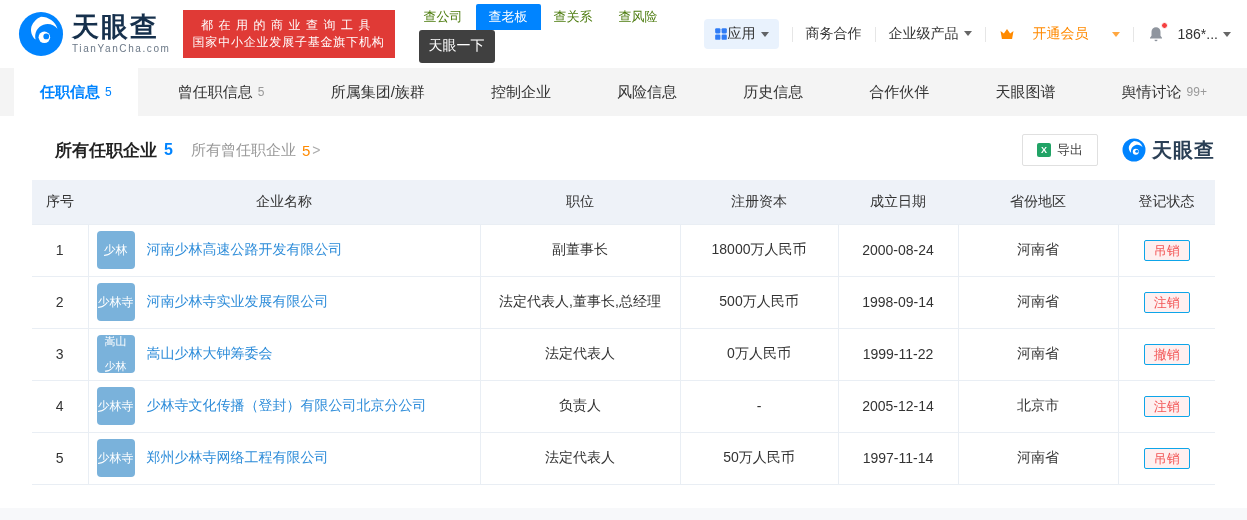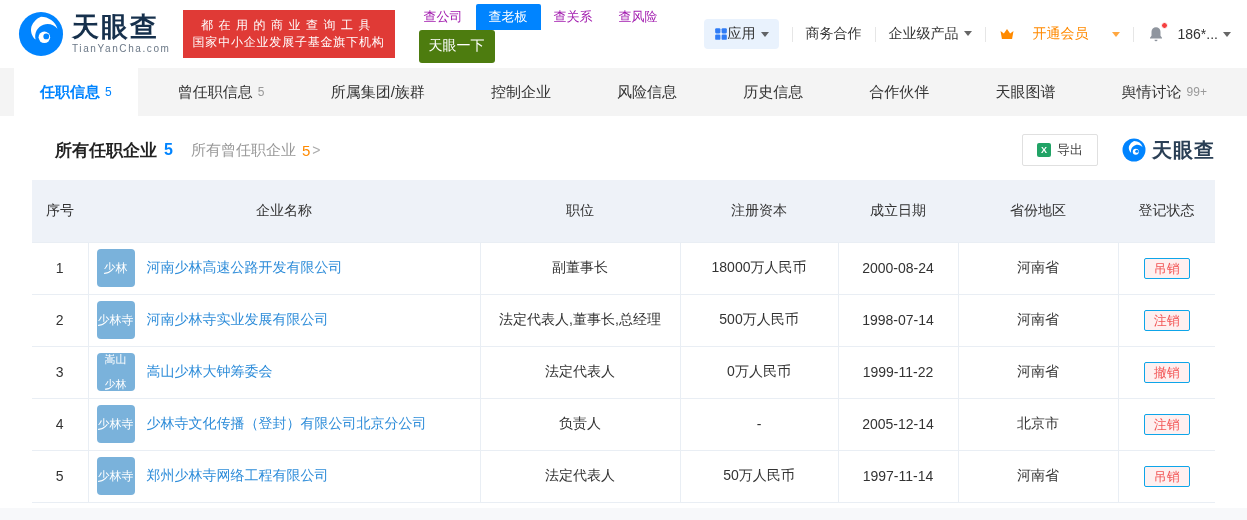--- a/index.html
+++ b/index.html
@@ -14,27 +14,27 @@
   .topbar { height:68px; display:flex; align-items:center; padding:0 16px 0 18px; background:#fff; }
   .logo { display:flex; align-items:center; gap:8px; cursor:pointer; }
   .logo-text { display:flex; flex-direction:column; line-height:1; }
   .logo-title { font-size:27px; font-weight:bold; color:#16304c; letter-spacing:2px; }
   .logo-sub { font-size:10px; color:#6b7887; letter-spacing:1.6px; margin-top:3px; }
   .banner { background:#e03a36; color:#fff; font-size:12px; line-height:17px; padding:7px 10px; margin-left:12px; text-align:center; }
   .banner-l1 { letter-spacing:5.5px; }
   .banner-l2 { letter-spacing:0.8px; }
   .search-area { margin-left:16px; display:flex; flex-direction:column; }
   .search-tabs { display:flex; align-items:flex-end; height:24px; }
-  .search-tab { font-size:13px; color:#a21caf; padding:4px 13px; cursor:pointer; }
+  .search-tab { font-size:13px; color:#4d7c0f; padding:4px 13px; cursor:pointer; }
   .search-tab.active { background:#0084ff; color:#fff; border-radius:2px 2px 0 0; }
   .search-row { display:flex; align-items:center; }
   .search-box { position:relative; }
   .search-box input { width:312px; height:31px; border:1px solid #d5dce4; padding:0 32px 0 10px; font-size:14px; color:#333; outline:none; font-family:inherit; }
   .clear-ic { position:absolute; right:9px; top:50%; transform:translateY(-50%); width:16px; height:16px; background:#c7ccd4; border-radius:50%; color:#fff; font-size:11px; line-height:16px; text-align:center; cursor:pointer; }
-  .search-btn { margin-left:8px; width:76px; height:33px; background:#4d7c0f; color:#fff; border:none; border-radius:3px; font-size:14px; cursor:pointer; font-family:inherit; }
+  .search-btn { margin-left:8px; width:76px; height:33px; background:#404040; color:#fff; border:none; border-radius:3px; font-size:14px; cursor:pointer; font-family:inherit; }
   
   .top-menu { margin-left:auto; display:flex; align-items:center; gap:13px; font-size:14px; color:#333; white-space:nowrap; }
   .caret { display:inline-block; width:0; height:0; border-left:4px solid transparent; border-right:4px solid transparent; border-top:5px solid currentColor; margin-left:5px; vertical-align:2px; opacity:.75; }
   .apps-chip { display:flex; align-items:center; gap:0; background:#e9f2fd; border-radius:4px; padding:6px 10px; cursor:pointer; }
   .menu-divider { width:1px; height:15px; background:#e6e6e6; }
   .menu-link { color:#333; text-decoration:none; cursor:pointer; }
   .vip { color:#ff8a00; display:flex; align-items:center; gap:18px; cursor:pointer; }
   .bell-wrap { position:relative; cursor:pointer; display:flex; }
   .bell-dot { position:absolute; top:-3px; right:-3px; width:7px; height:7px; background:#f53f3f; border-radius:50%; border:1px solid #fff; }
   .phone { color:#333; cursor:pointer; }
@@ -51,21 +51,21 @@
   .sec-sub { margin-left:18px; color:#999; font-size:15px; text-decoration:none; cursor:pointer; display:flex; align-items:center; }
   .sec-sub-count { color:#ff8a00; margin-left:6px; }
   .sec-arrow { color:#aaa; margin-left:2px; font-size:14px; }
   .sec-right { margin-left:auto; display:flex; align-items:center; }
   .export-btn { display:flex; align-items:center; gap:6px; background:#fff; border:1px solid #e0e0e0; border-radius:2px; padding:6px 14px; font-size:13px; color:#444; cursor:pointer; font-family:inherit; }
   .excel-ic { display:inline-block; width:14px; height:14px; background:#21a366; border-radius:2px; color:#fff; font-size:9px; font-weight:bold; line-height:14px; text-align:center; }
   .watermark { display:flex; align-items:center; gap:6px; margin-left:24px; }
   .watermark-title { font-size:20px; font-weight:bold; color:#2a3f55; letter-spacing:1px; }
   
   .jobs-table { width:1183px; margin:0 32px; border-collapse:collapse; table-layout:fixed; }
-  .jobs-table thead th { background:#eef2f8; height:62px; font-weight:normal; font-size:14px; color:#333; text-align:center;margin-left:48px; }
+  .jobs-table thead th { background:#eef2f8; height:44px; font-weight:normal; font-size:14px; color:#333; text-align:center;margin-left:48px; }
   .jobs-table tbody td { height:52px; border-top:1px solid #e9eef4; text-align:center; font-size:14px; color:#333; padding:0 6px; }
   .jobs-table tbody tr:last-child td { border-bottom:1px solid #e9eef4; }
   .jobs-table tbody td + td { border-left:1px solid #e9eef4; }
   .company-cell { display:flex; align-items:center; gap:12px; text-align:left; padding-left:2px; }
   .avatar { flex:0 0 38px; width:38px; height:38px; background:#7ab2db; border-radius:4px; color:#fff; font-size:12px; display:flex; flex-direction:column; align-items:center; justify-content:center; line-height:14px; }
   .avatar-2line { font-size:11px; line-height:13px;justify-content:space-between; }
   .company-link { color:#2d8cd9; text-decoration:none; cursor:pointer; }
   .status-badge { display:inline-block; color:#f25555; background:#fef0f0; border:1px solid #0ea5e9; border-radius:2px; padding:3px 9px; font-size:13px; line-height:1; }
   .footer-strip { position:absolute; left:0; bottom:0; width:1247px; height:12px; background:#f7f8fa; }
 </style>
@@ -240,21 +240,21 @@
         <td>
             <div class="company-cell">
           <span class="avatar">
                 <span>少林寺</span>
               </span>
           <a class="company-link">河南少林寺实业发展有限公司</a>
         </div>
           </td>
         <td>法定代表人,董事长,总经理</td>
         <td>500万人民币</td>
-        <td>1998-07-14</td>
+        <td>1998-09-14</td>
         <td>河南省</td>
         <td><span class="status-badge">注销</span></td>
       </tr>
       <tr>
         <td>3</td>
         <td>
             <div class="company-cell">
           <span class="avatar avatar-2line">
             <span>嵩山</span>
             <span>少林</span>

